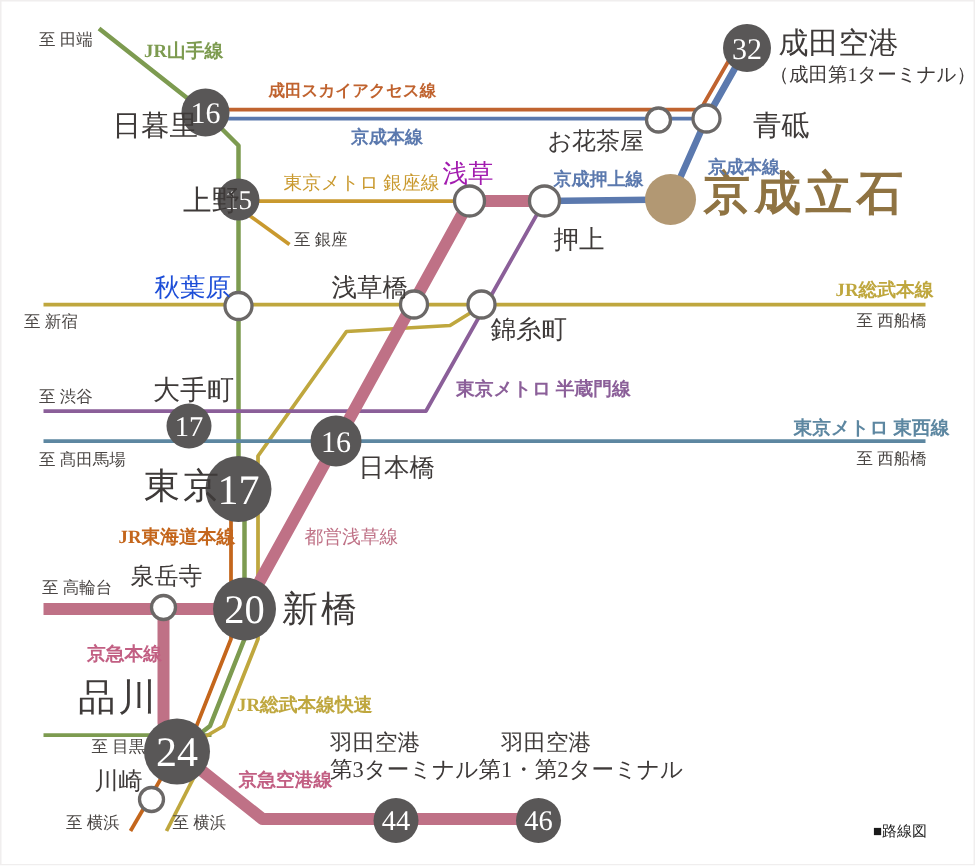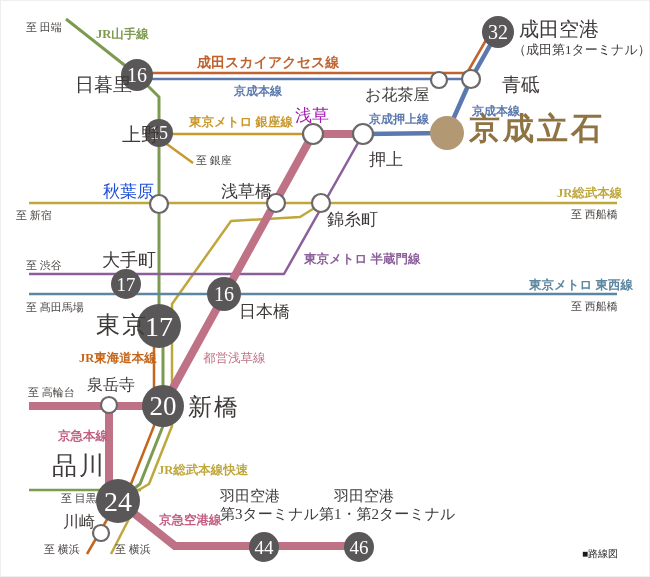--- a/index.html
+++ b/index.html
@@ -87,23 +87,23 @@
       <div class="lbl station-name" style="left: 51px; top: 452px; font-size: 25px; color: rgb(62, 58, 57); letter-spacing: 2px;">品川</div>
       <div class="lbl station-name" style="left: 62px; top: 513px; font-size: 16px; color: rgb(62, 58, 57);">川崎</div>
       <div class="lbl station-name" style="left: 518px; top: 18px; font-size: 20px; color: rgb(62, 58, 57);">成田空港</div>
       <div class="lbl station-name" style="left: 512px; top: 42px; font-size: 13px; color: rgb(62, 58, 57);">（成田第1ターミナル）</div>
       <div class="lbl station-name" style="left: 219px; top: 488px; font-size: 15px; color: rgb(62, 58, 57);">羽田空港</div>
       <div class="lbl station-name" style="left: 219px; top: 506px; font-size: 15px; color: rgb(62, 58, 57);">第3ターミナル</div>
       <div class="lbl station-name" style="left: 333px; top: 488px; font-size: 15px; color: rgb(62, 58, 57);">羽田空港</div>
       <div class="lbl station-name" style="left: 318px; top: 506px; font-size: 15px; color: rgb(62, 58, 57);">第1・第2ターミナル</div>
       <div class="lbl station-name" style="left: 468px; top: 112px; font-size: 31px; color: rgb(143, 115, 66); font-weight: bold; letter-spacing: 3px;">京成立石</div>
       <div class="lbl line-name" style="left: 95px; top: 27px; font-size: 12.5px; color: rgb(125, 155, 80); font-weight: bold;">JR山手線</div>
-      <div class="lbl line-name" style="left: 196px; top: 55px; font-size: 14px; color: rgb(192, 99, 47); font-weight: bold;">成田スカイアクセス線</div>
+      <div class="lbl line-name" style="left: 178px; top: 55px; font-size: 11px; color: rgb(192, 99, 47); font-weight: bold;">成田スカイアクセス線</div>
       <div class="lbl line-name" style="left: 233px; top: 84px; font-size: 12px; color: rgb(91, 121, 174); font-weight: bold;">京成本線</div>
-      <div class="lbl line-name" style="left: 188px; top: 115px; font-size: 12.5px; color: rgb(201, 153, 46); font-weight: bold;">東京メトロ 銀座線</div>
+      <div class="lbl line-name" style="left: 188px; top: 115px; font-size: 12.5px; color: rgb(201, 153, 46); font-weight: normal;">東京メトロ 銀座線</div>
       <div class="lbl line-name" style="left: 368px; top: 112px; font-size: 12px; color: rgb(91, 121, 174); font-weight: bold;">京成押上線</div>
       <div class="lbl line-name" style="left: 471px; top: 104px; font-size: 12px; color: rgb(91, 121, 174); font-weight: bold;">京成本線</div>
       <div class="lbl line-name" style="left: 556px; top: 186px; font-size: 12.5px; color: rgb(191, 167, 62); font-weight: bold;">JR総武本線</div>
       <div class="lbl line-name" style="left: 303px; top: 252px; font-size: 12.5px; color: rgb(139, 95, 153); font-weight: bold;">東京メトロ 半蔵門線</div>
       <div class="lbl line-name" style="left: 528px; top: 278px; font-size: 12.5px; color: rgb(93, 135, 161); font-weight: bold;">東京メトロ 東西線</div>
       <div class="lbl line-name" style="left: 78px; top: 351px; font-size: 12.5px; color: rgb(196, 102, 28); font-weight: bold;">JR東海道本線</div>
       <div class="lbl line-name" style="left: 202px; top: 351px; font-size: 12.5px; color: rgb(191, 113, 134); font-weight: normal;">都営浅草線</div>
       <div class="lbl line-name" style="left: 57px; top: 429px; font-size: 12.5px; color: rgb(194, 95, 131); font-weight: bold;">京急本線</div>
       <div class="lbl line-name" style="left: 157px; top: 463px; font-size: 12.5px; color: rgb(191, 167, 62); font-weight: bold;">JR総武本線快速</div>
       <div class="lbl line-name" style="left: 158px; top: 513px; font-size: 12.5px; color: rgb(194, 95, 131); font-weight: bold;">京急空港線</div>

